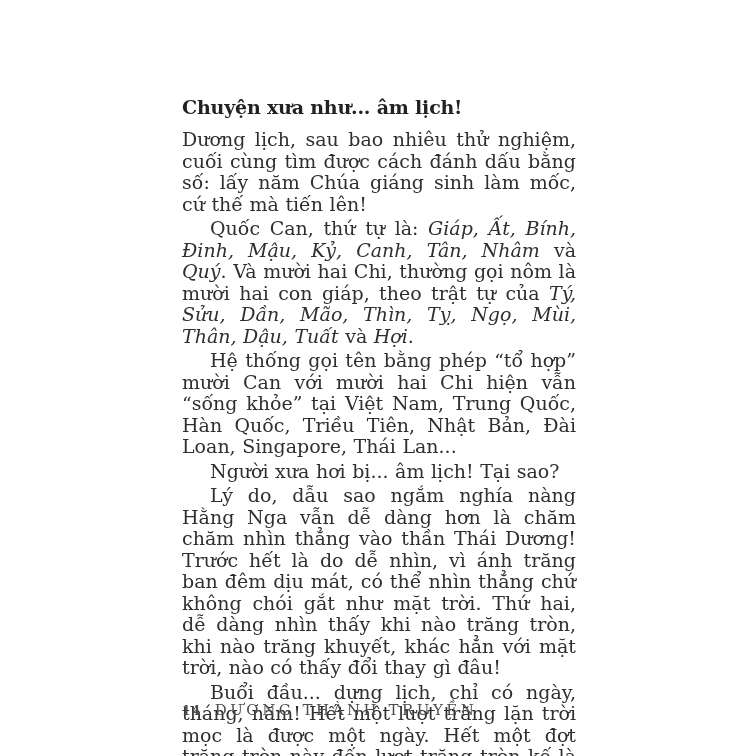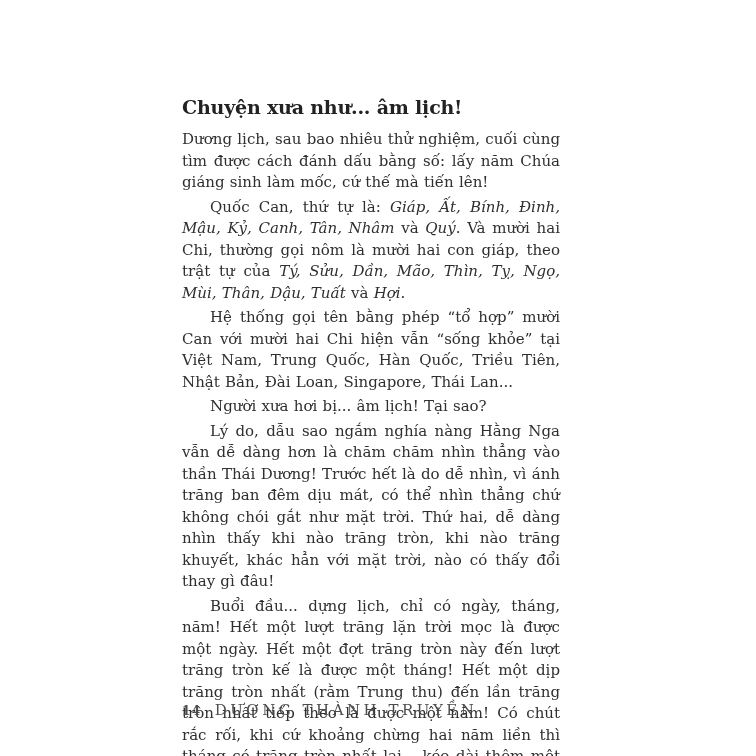--- a/index.html
+++ b/index.html
@@ -24,22 +24,22 @@
     color: #2f2f2f;
   }
   .heading {
     font-size: 19px;
     font-weight: bold;
     color: #222222;
     margin: 0 0 11px 0;
     letter-spacing: -0.2px;
   }
   .body-text p {
-    margin: 0 16px 3px 0;
-    font-size: 15px;
+    margin: 0 0 3px 0;
+    font-size: 19px;
     line-height: 21.5px;
     text-align: justify;
     word-spacing: 0.5px;
   }
   .body-text p.indent {
     text-indent: 28px;
   }
   .body-text i {
     font-style: italic;
   }

